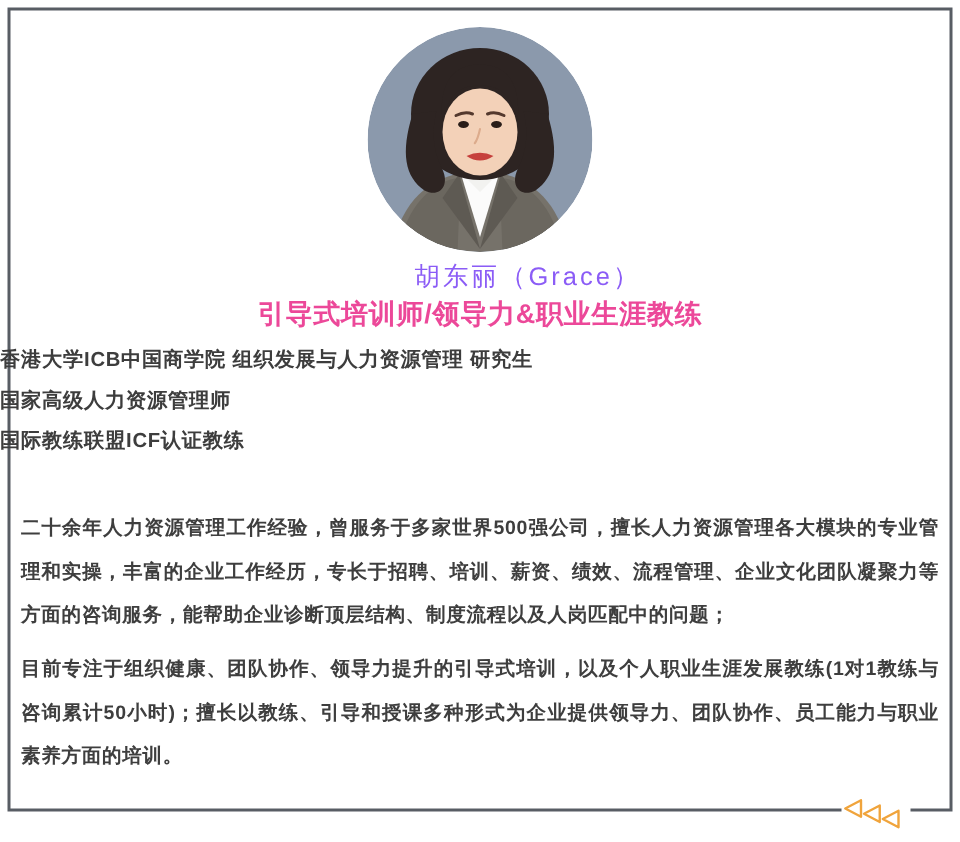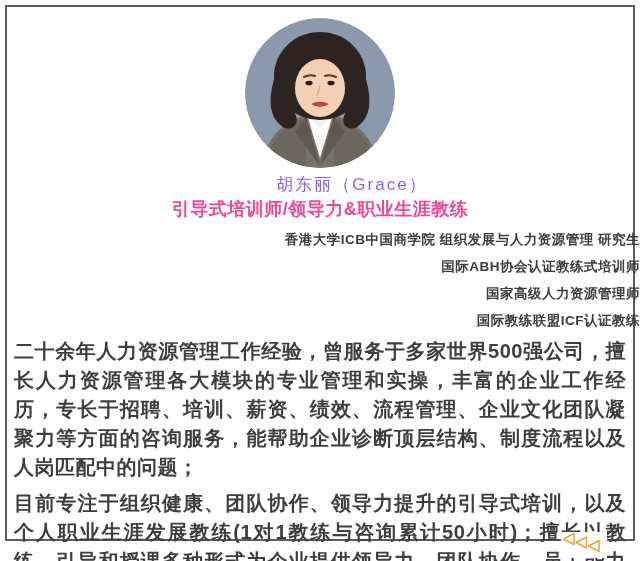--- a/index.html
+++ b/index.html
@@ -59,39 +59,39 @@
     font-size: 18px;
     font-weight: 700;
     letter-spacing: 0.5px;
     color: #ec4899;
   }
   .creds {
     position: absolute;
     top: 226px;
     left: 0;
     width: 100%;
-    text-align: right;
+    text-align: left;
     color: #3d3d3d;
   }
   .cred-line {
     font-size: 13.5px;
     font-weight: 700;
     line-height: 27px;
     letter-spacing: 0.5px;
   }
   .bio {
     position: absolute;
     top: 337px;
     left: 14px;
     right: 14px;
     color: #3e3e3e;
   }
   .bio p {
     margin: 0 0 7px 0;
-    font-size: 20px;
+    font-size: 13px;
     font-weight: 700;
     line-height: 29px;
     text-align: justify;
     letter-spacing: 0.5px;
   }
   .decor-triangles {
     position: absolute;
     top: 532px;
     right: 33px;
     width: 46px;
@@ -149,21 +149,20 @@
         <path d="M66 86 Q75 81.5 84 86 Q75 92 66 86 Z" fill="#c6403c"></path>
       </g>
     </svg>
   </div>
 
   <div class="name">胡东丽（Grace）</div>
   <div class="subtitle">引导式培训师/领导力&amp;职业生涯教练</div>
 
   <div class="creds">
     <div class="cred-line">香港大学ICB中国商学院 组织发展与人力资源管理 研究生</div>
-    <div class="cred-line">国际ABH协会认证教练式培训师</div>
     <div class="cred-line">国家高级人力资源管理师</div>
     <div class="cred-line">国际教练联盟ICF认证教练</div>
   </div>
 
   <div class="bio">
     <p>二十余年人力资源管理工作经验，曾服务于多家世界500强公司，擅长人力资源管理各大模块的专业管理和实操，丰富的企业工作经历，专长于招聘、培训、薪资、绩效、流程管理、企业文化团队凝聚力等方面的咨询服务，能帮助企业诊断顶层结构、制度流程以及人岗匹配中的问题；</p>
     <p>目前专注于组织健康、团队协作、领导力提升的引导式培训，以及个人职业生涯发展教练(1对1教练与咨询累计50小时)；擅长以教练、引导和授课多种形式为企业提供领导力、团队协作、员工能力与职业素养方面的培训。</p>
   </div>
 
   <div class="decor-triangles">

